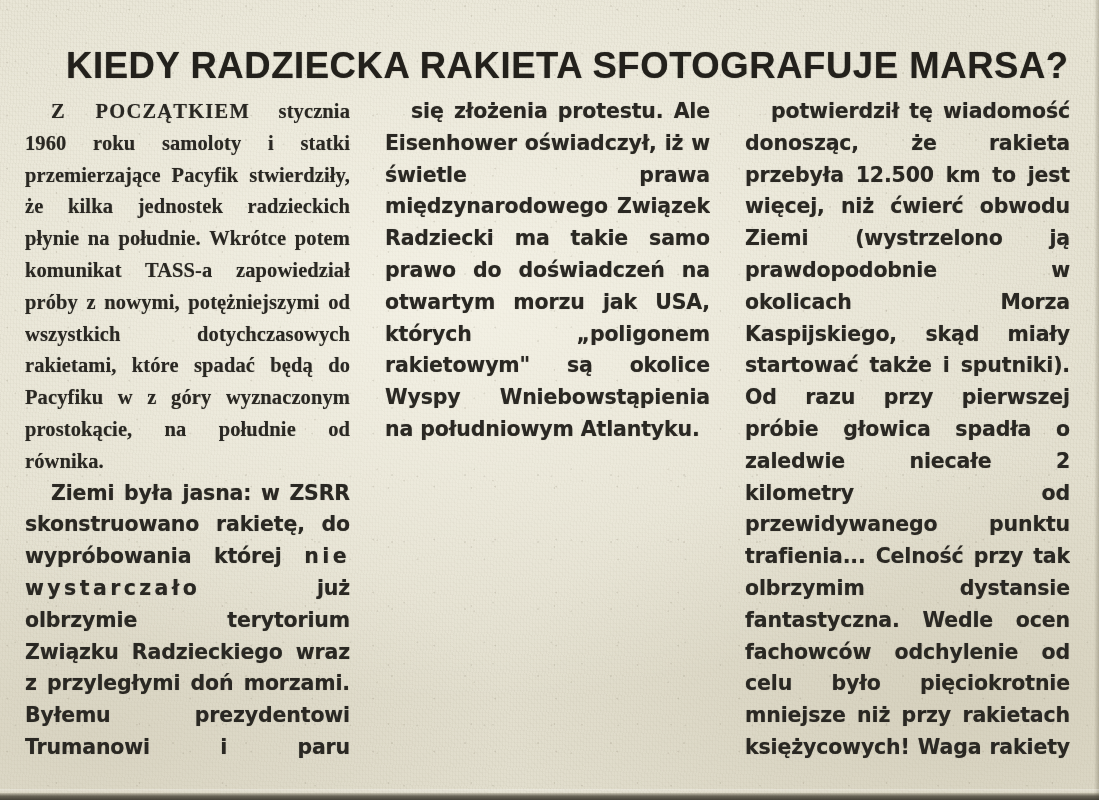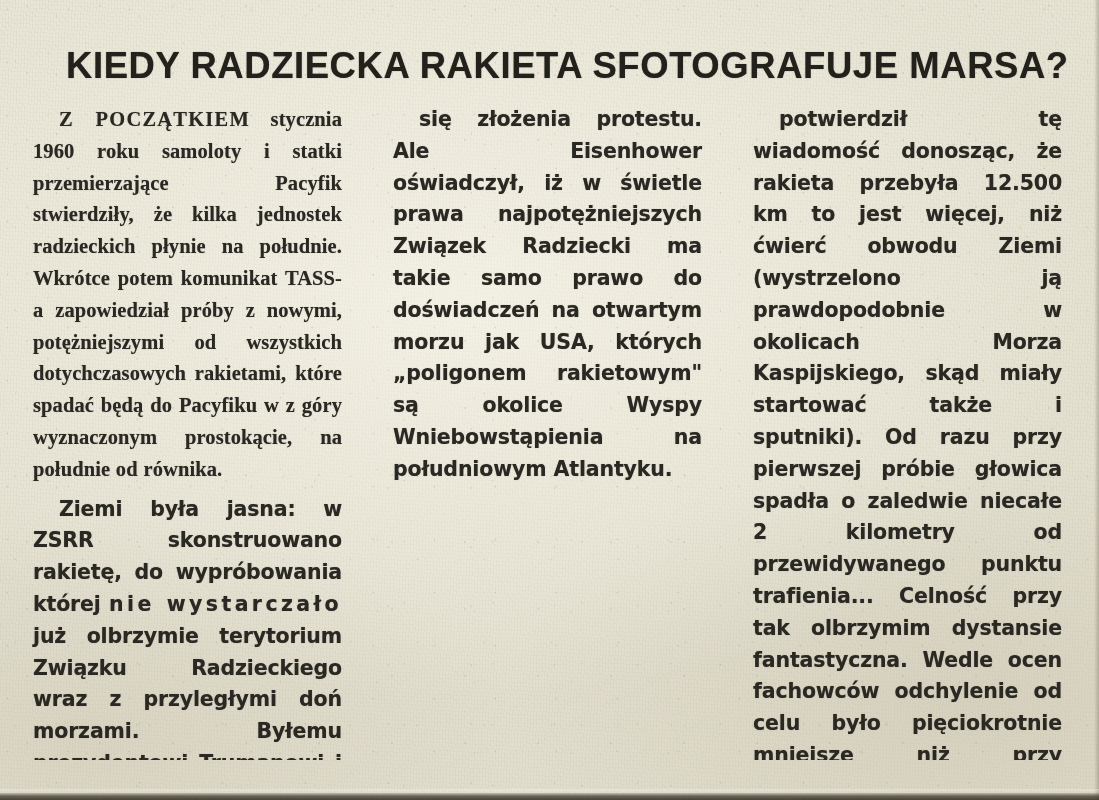--- a/index.html
+++ b/index.html
@@ -106,21 +106,21 @@
     gap: 0;
   }
   .col {
     width: 325px;
     margin-right: 35px;
     overflow: hidden;
   }
   .col:last-child { margin-right: 0; }
 
   .col p {
-    margin: 8px;
+    margin: 0;
     text-align: justify;
     text-justify: inter-word;
     hyphens: manual;
     font-size: 20.5px;
     line-height: 31.8px;
     text-indent: 26px;
     color: #2a2823;
     text-shadow: 0 0 0.9px rgba(45,42,35,0.45);
   }
 
@@ -161,21 +161,21 @@
 
     <div class="col">
 
       <p class="serifpara"><span class="lead-caps">Z POCZĄTKIEM</span><span> stycznia 1960 roku samoloty i statki przemierzające Pacyfik stwierdziły, że kilka jednostek radzieckich płynie na południe. Wkrótce potem komunikat TASS-a zapowiedział próby z nowymi, potężniejszymi od wszystkich dotychczasowych rakietami, które spadać będą do Pacyfiku w z góry wyznaczonym prostokącie, na południe od równika.</span></p>
 
       <p class="slabpara"><span><span>Ziemi była jasna: w ZSRR skonstruowano rakietę, do wypróbowania której </span></span><span class="spaced">nie wystarczało</span><span> już olbrzymie terytorium Związku Radzieckiego wraz z przyległymi doń morzami. Byłemu prezydentowi Trumanowi i paru senatorom się to nie podobało i domagali</span></p>
     </div>
 
     <div class="col">
 
-      <p class="slabpara noindent">się złożenia protestu. Ale Eisenhower oświadczył, iż w świetle prawa najpotężniejszych Związek Radziecki ma takie samo prawo do doświadczeń na otwartym morzu jak USA, których „poligonem rakietowym" są okolice Wyspy Wniebowstąpienia na południowym Atlantyku.</p>
+      <p class="slabpara noindent">się złożenia protestu. Ale Eisenhower oświadczył, iż w świetle prawa międzynarodowego Związek Radziecki ma takie samo prawo do doświadczeń na otwartym morzu jak USA, których „poligonem rakietowym" są okolice Wyspy Wniebowstąpienia na południowym Atlantyku.</p>
 
 
     </div>
 
     <div class="col">
 
       <p class="slabpara noindent">potwierdził tę wiadomość donosząc, że rakieta przebyła 12.500 km to jest więcej, niż ćwierć obwodu Ziemi (wystrzelono ją prawdopodobnie w okolicach Morza Kaspijskiego, skąd miały startować także i sputniki). Od razu przy pierwszej próbie głowica spadła o zaledwie niecałe 2 kilometry od przewidywanego punktu trafienia... Celność przy tak olbrzymim dystansie fantastyczna. Wedle ocen fachowców odchylenie od celu było pięciokrotnie mniejsze niż przy rakietach księżycowych! Waga rakiety zaś musiała być pięć razy większa niż waga najpotężniejszych rakiet amerykańskich.</p>
 
     </div>
 

